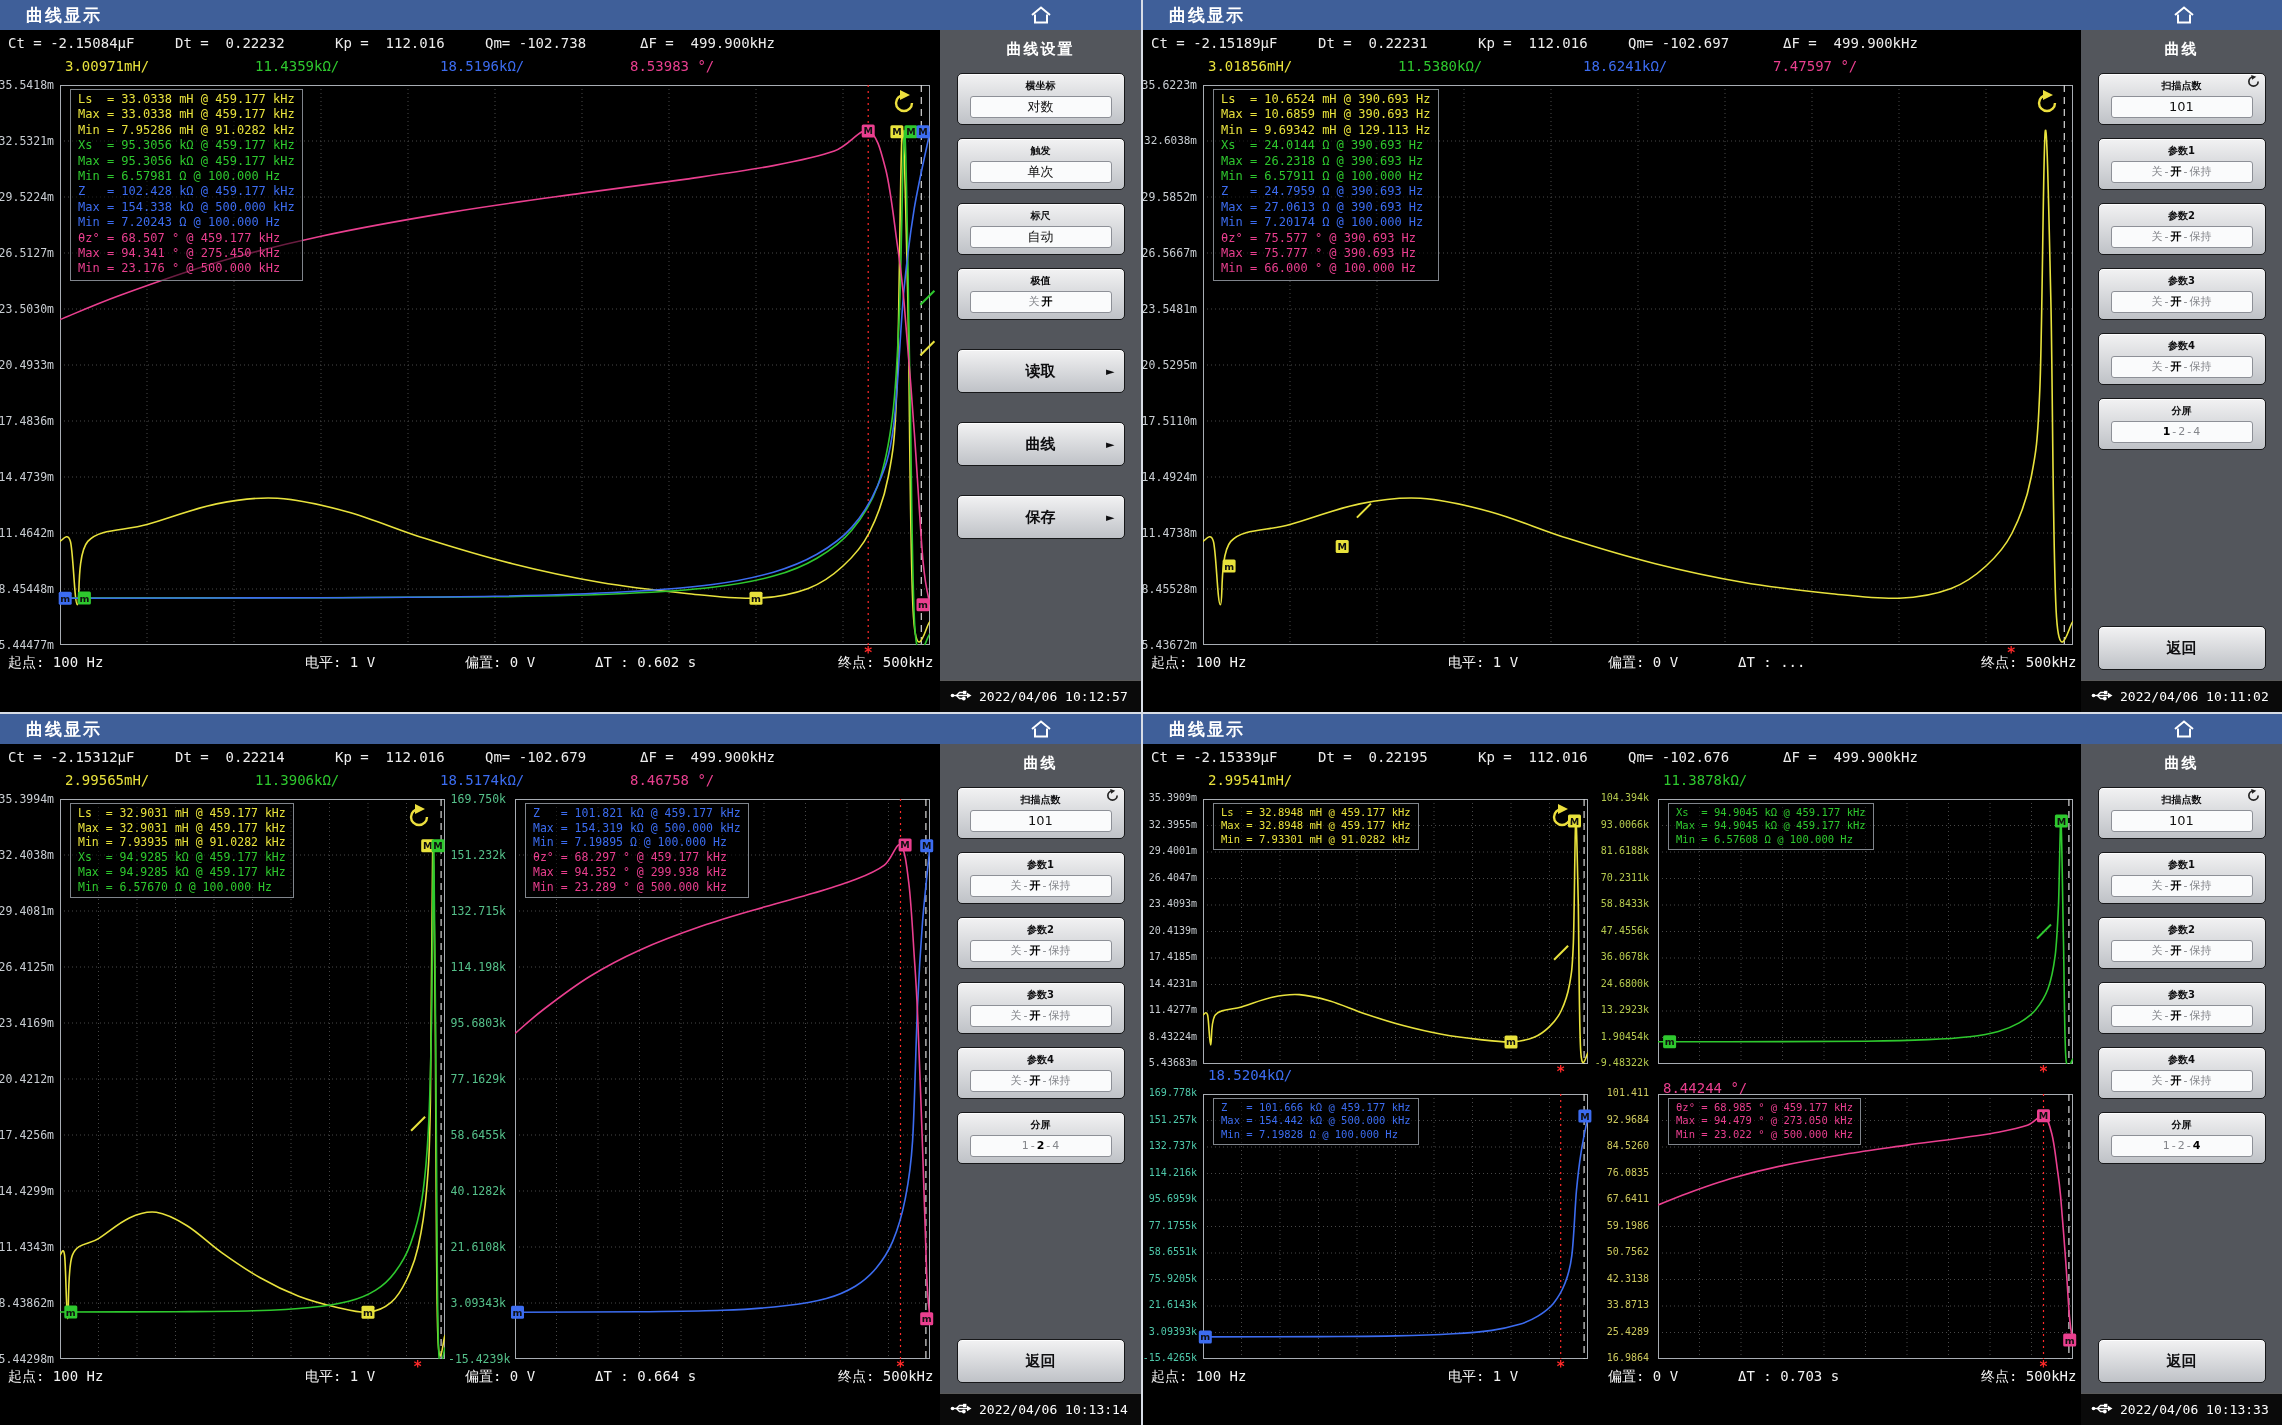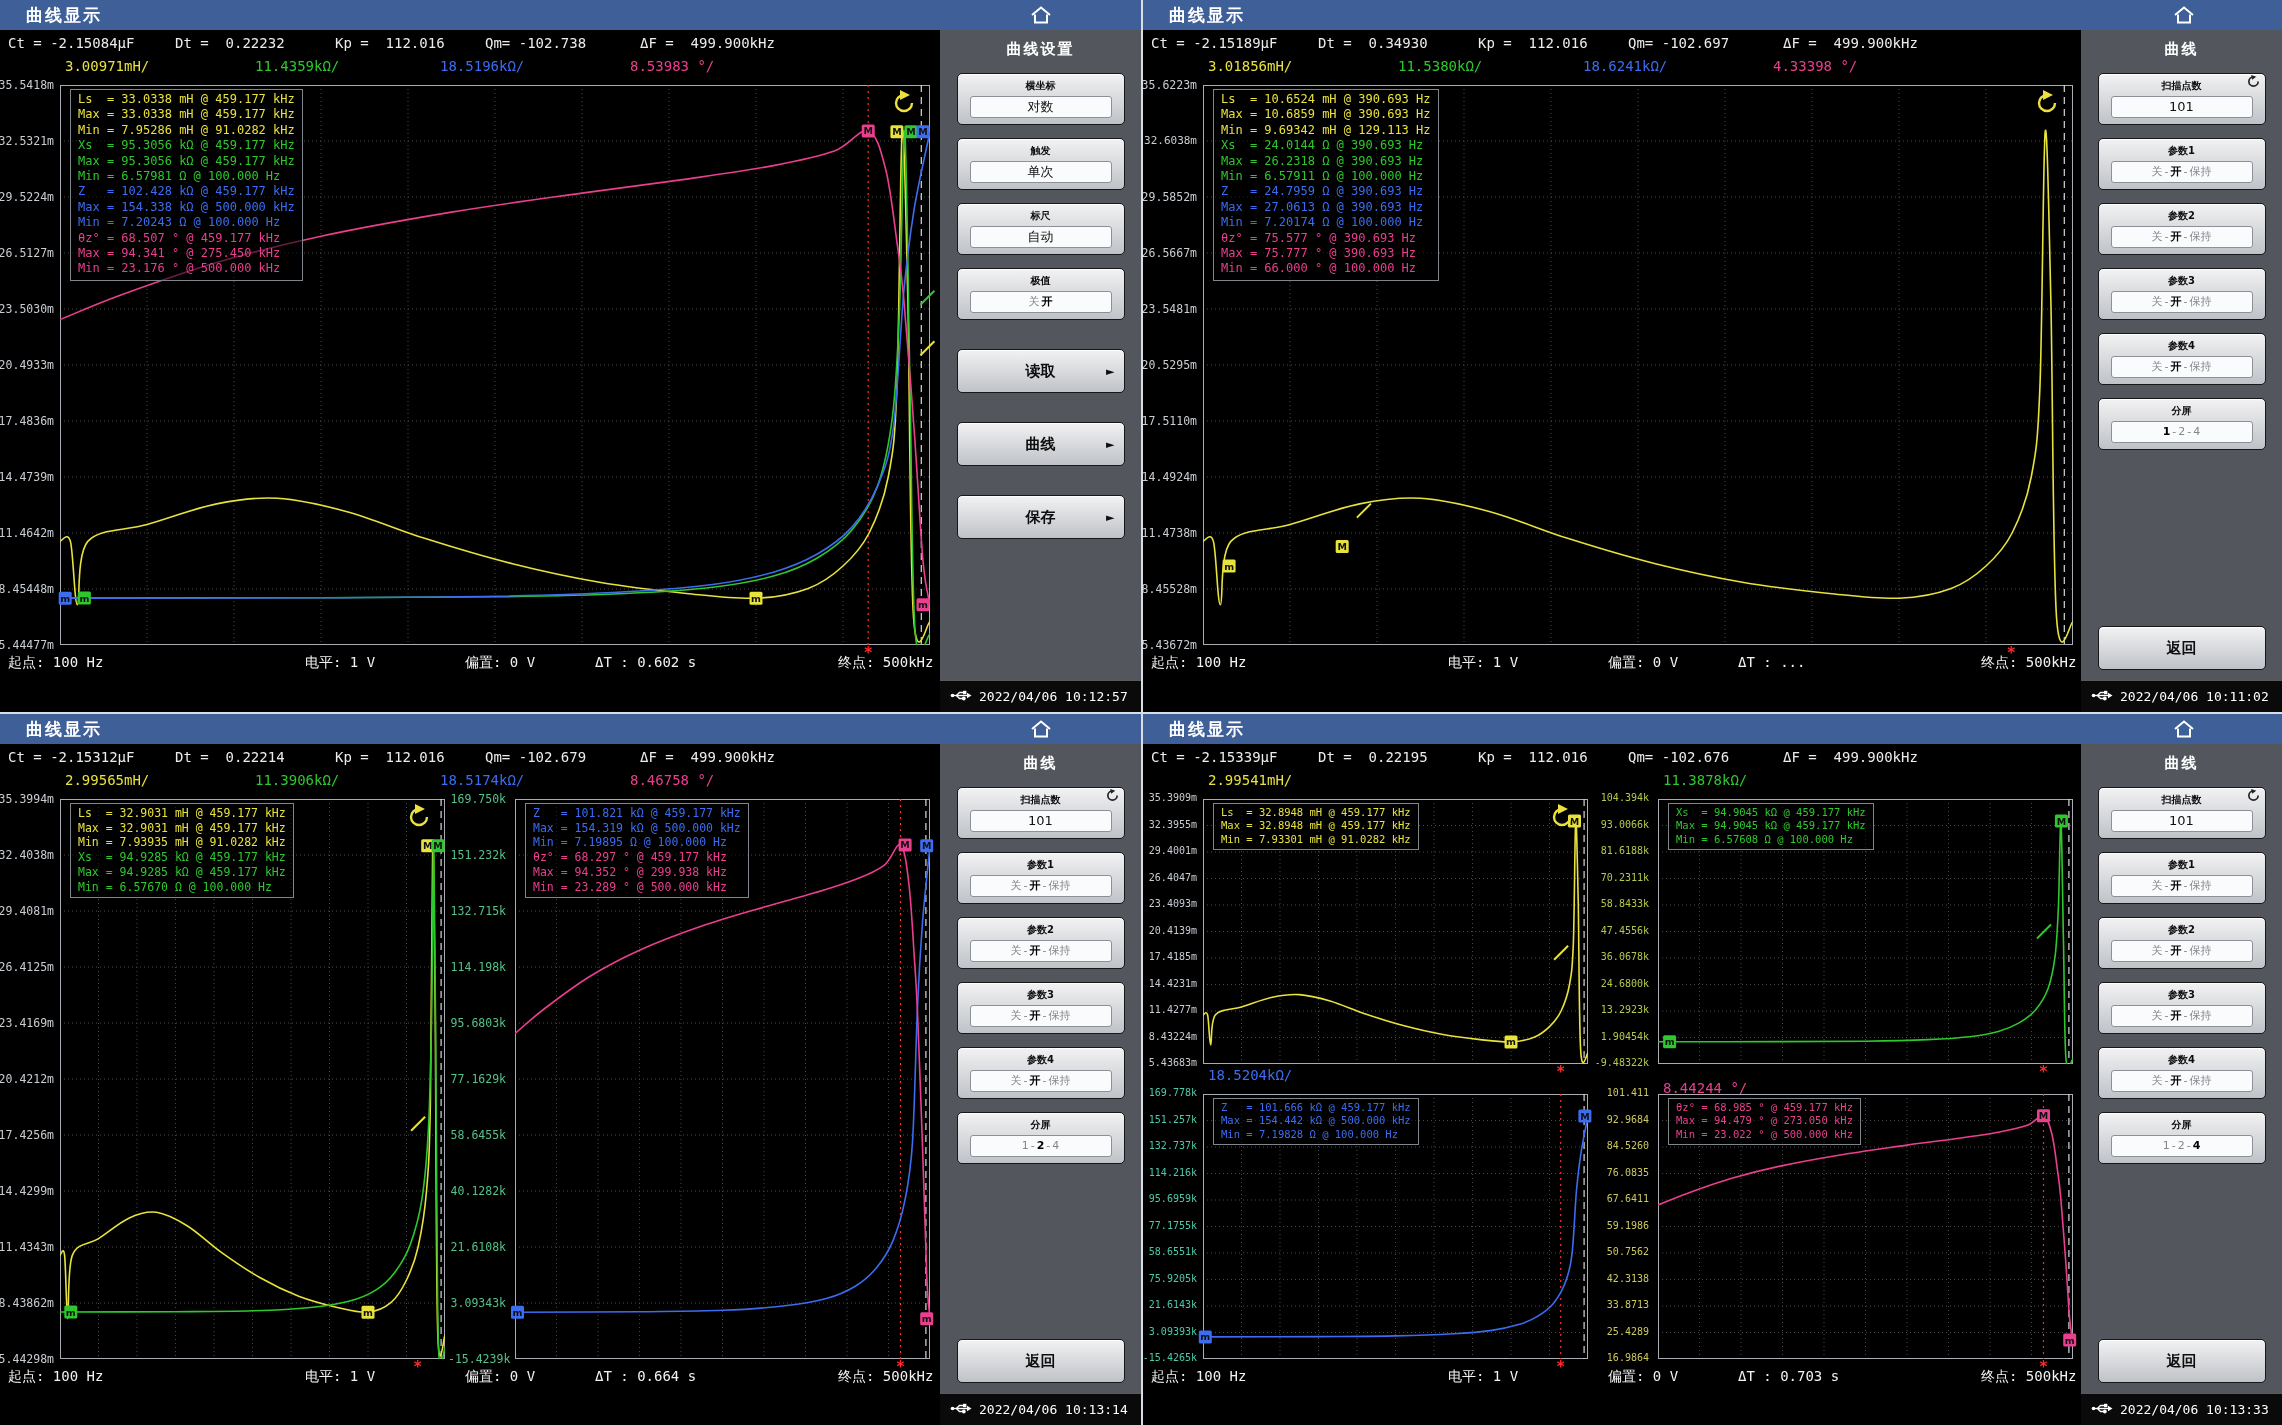--- a/index.html
+++ b/index.html
@@ -200,28 +200,28 @@
       <div class="titlebar">
         <span class="title">曲线显示</span>
         <div class="home">
           <svg width="24" height="20" viewBox="0 0 24 20">
             <path d="M3 10 L12 2.5 L21 10" fill="none" stroke="#fff" stroke-width="2"></path>
             <path d="M6 9.5 V17.5 H18 V9.5" fill="none" stroke="#fff" stroke-width="2"></path>
           </svg>
         </div>
       </div>
       <span class="h1" style="left: 8px;">Ct = -2.15189μF</span>
-      <span class="h1" style="left: 175px;">Dt =  0.34930</span>
+      <span class="h1" style="left: 175px;">Dt =  0.22231</span>
       <span class="h1" style="left: 335px;">Kp =  112.016</span>
       <span class="h1" style="left: 485px;">Qm= -102.697</span>
       <span class="h1" style="left: 640px;">ΔF =  499.900kHz</span>
       <span class="h2" style="left: 65px; color: rgb(232, 226, 60);">3.01856mH/</span>
       <span class="h2" style="left: 255px; color: rgb(46, 200, 46);">11.5380kΩ/</span>
       <span class="h2" style="left: 440px; color: rgb(60, 108, 240);">18.6241kΩ/</span>
-      <span class="h2" style="left: 630px; color: rgb(234, 63, 143);">4.33398 °/</span>
+      <span class="h2" style="left: 630px; color: rgb(234, 63, 143);">7.47597 °/</span>
       <span class="ylab" style="left: -4px; top: 78px; font-size: 11.5px; color: rgb(200, 205, 210);">35.6223m</span>
       <span class="ylab" style="left: -4px; top: 134px; font-size: 11px; color: rgb(200, 205, 210);">32.6038m</span>
       <span class="ylab" style="left: -4px; top: 190px; font-size: 11.5px; color: rgb(200, 205, 210);">29.5852m</span>
       <span class="ylab" style="left: -4px; top: 246px; font-size: 11.5px; color: rgb(200, 205, 210);">26.5667m</span>
       <span class="ylab" style="left: -4px; top: 302px; font-size: 11.5px; color: rgb(200, 205, 210);">23.5481m</span>
       <span class="ylab" style="left: -4px; top: 358px; font-size: 11.5px; color: rgb(200, 205, 210);">20.5295m</span>
       <span class="ylab" style="left: -4px; top: 414px; font-size: 11.5px; color: rgb(200, 205, 210);">17.5110m</span>
       <span class="ylab" style="left: -4px; top: 470px; font-size: 11.5px; color: rgb(200, 205, 210);">14.4924m</span>
       <span class="ylab" style="left: -4px; top: 526px; font-size: 11.5px; color: rgb(200, 205, 210);">11.4738m</span>
       <span class="ylab" style="left: -4px; top: 582px; font-size: 11.5px; color: rgb(200, 205, 210);">8.45528m</span>

